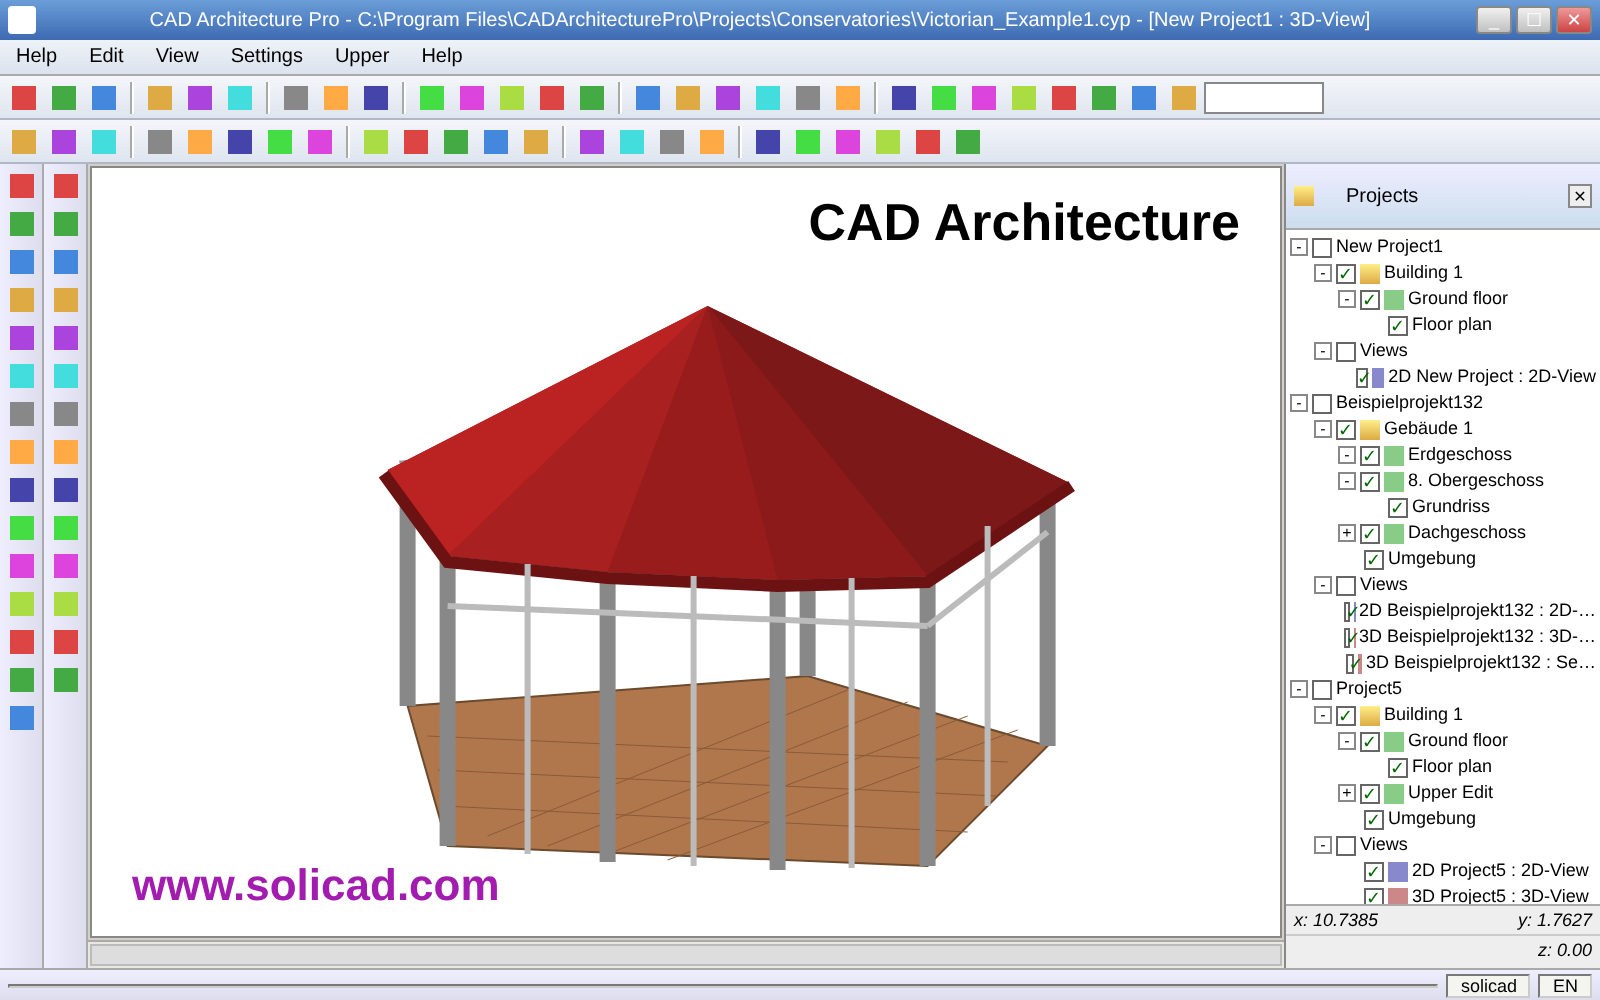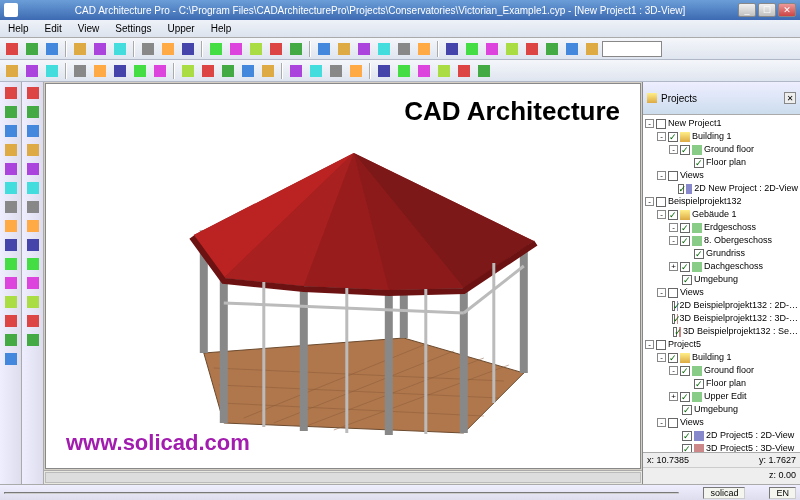--- a/index.html
+++ b/index.html
@@ -35,41 +35,41 @@
 
 .viewport { flex: 1; background: #fff; position: relative; border: 1px solid #888; margin: 1px; }
 .watermark-title { position: absolute; top: 12px; right: 20px; font-size: 26px; font-weight: bold; color: #000; font-family: Arial, sans-serif; }
 .watermark-url { position: absolute; bottom: 12px; left: 20px; font-size: 22px; font-weight: bold; color: #a21caf; font-family: Arial, sans-serif; }
 
 
 .model { position: absolute; left: 50%; top: 50%; transform: translate(-52%, -45%); }
 
 
 .projects-panel { width: 158px; background: #f0efe8; border-left: 1px solid #888; display: flex; flex-direction: column; }
-.projects-header { height: 16px; background: linear-gradient(to bottom,#eef,#cde); border-bottom: 1px solid #aaa; display: flex; align-items: center; padding: 16px 4px; gap: 4px; }
+.projects-header { height: 16px; background: linear-gradient(to bottom,#eef,#cde); border-bottom: 1px solid #aaa; display: flex; align-items: center; padding: 16px 4px; gap: 16px; }
 .projects-header .ph-title { font-size: 10px; flex: 1; }
 .projects-header .ph-x { width: 12px; height: 12px; border: 1px solid #888; background: #eee; font-size: 8px; display: flex; align-items: center; justify-content: center; cursor: pointer; }
 .projects-tree { flex: 1; background: white; overflow: auto; font-size: 9px; line-height: 13px; padding: 2px; }
 .tree-item { white-space: nowrap; display: flex; align-items: center; gap: 2px; }
 .exp { width: 9px; height: 9px; border: 1px solid #888; display: inline-flex; align-items: center; justify-content: center; font-size: 8px; background: white; cursor: pointer; }
 .chk { width: 10px; height: 10px; border: 1px solid #666; background: white; display: inline-block; position: relative; }
 .chk.on::after { content: "✓"; position: absolute; top: -2px; left: 0; font-size: 9px; color: #060; }
 .ticon { width: 10px; height: 10px; display: inline-block; }
 .tfolder { background: linear-gradient(#fe8,#da4); }
 .tfloor { background: #8c8; }
 .tview { background: #88c; }
 .t3d { background: #c88; }
 .ind0{padding-left:0}.ind1{padding-left:12px}.ind2{padding-left:24px}.ind3{padding-left:36px}
 
 .projects-footer { height: 32px; border-top: 1px solid #aaa; background: #eee; font-size: 9px; }
-.pf-row { display: flex; justify-content: space-between; padding: 2px 4px; }
+.pf-row { display: flex; justify-content: space-between; padding: 2px 4px; font-style: italic; }
 .pf-sep { border-top: 1px solid #ccc; }
 
 
-.statusbar { height: 16px; background: linear-gradient(to bottom,#eef,#dde); border-top: 1px solid #aaa; display: flex; align-items: center; padding: 0 4px; font-size: 9px; gap: 24px; }
+.statusbar { height: 16px; background: linear-gradient(to bottom,#eef,#dde); border-top: 1px solid #aaa; display: flex; align-items: center; padding: 0 4px; font-size: 9px; gap: 4px; }
 .statusbar .cell { border: 1px inset #ccc; padding: 0 6px; background: #f5f5f0; }
 
 
 .hscroll { height: 14px; background: #e8e8e0; border-top: 1px solid #aaa; display: flex; }
 .hscroll .sb { flex: 1; border: 1px solid #bbb; margin: 1px; background: #ddd; }
 </style>
 </head>
 <body>
 
 <div class="titlebar">

